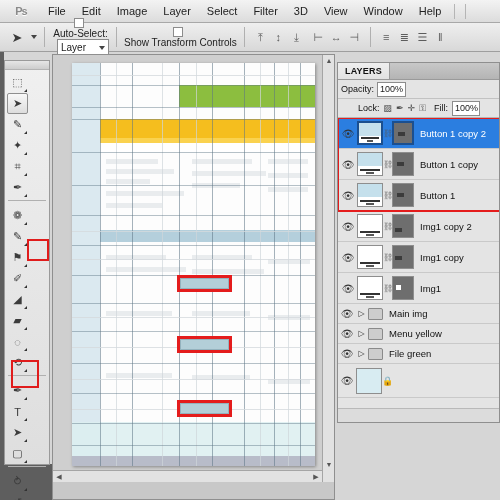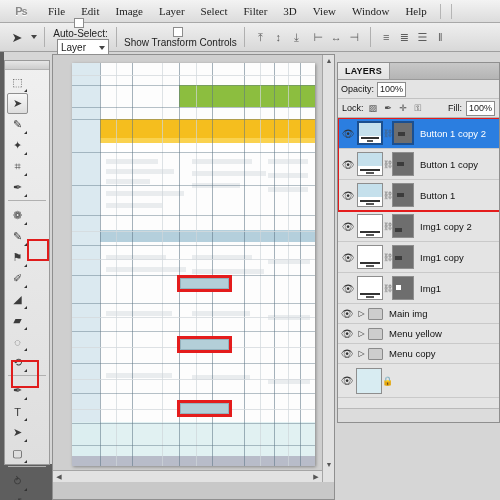--- a/index.html
+++ b/index.html
@@ -19,21 +19,21 @@
     display:flex; align-items:center;
   }
   .ps-logo {
     width:30px; height:19px; margin:0 4px 0 6px;
     display:flex; align-items:center; justify-content:center;
     font-size:11px; font-weight:bold; color:#8a8a8a;
     letter-spacing:-1px;
     text-shadow:0 1px 0 #fff;
   }
   .menu-item {
-    padding:3px 8px; font-size:11px; color:#222; white-space:nowrap;font-family:Liberation Serif, serif;
+    padding:3px 8px; font-size:11px; color:#222; white-space:nowrap;
   }
   .mb-sep { width:1px; height:15px; background:#b5b5b5; margin:0 5px; }
 
   
   .optionsbar {
     position:absolute; left:0; top:23px; width:500px; height:29px;
     background:linear-gradient(#efefef,#d8d8d8);
     border-bottom:1px solid #9e9e9e;
     display:flex; align-items:center; padding-left:6px;
   }
@@ -165,21 +165,21 @@
     width:74px; height:15px; background:#fff; border:1px solid #8c8c8c;
     display:flex; align-items:center; justify-content:space-between;
     padding:0 2px 0 3px; font-size:9px;
   }
   .lp-lab { font-size:9px; color:#111; white-space:nowrap; }
   .num-field {
     height:15px; background:#fff; border:1px solid #8c8c8c;
     font-size:9px; padding:0 2px; display:flex; align-items:center; min-width:28px;
   }
   .lp-row2 {
-    height:19px; display:flex; align-items:center; padding:0 4px; gap:4px;
+    height:19px; display:flex; align-items:center; padding:0 20px; gap:4px;
     background:#e4e4e4; border-bottom:1px solid #b5b5b5;
   }
   .lock-ic { font-size:9px; color:#4a4a4a; width:11px; text-align:center; }
   .layer-list { flex:1; background:#e4e4e4; overflow:hidden; position:relative; }
   .layer-row {
     height:31px; display:flex; align-items:center;
     border-bottom:1px solid #c9c9c9;
     background:#e4e4e4; padding-left:1px;
   }
   .layer-row.selected { background:#2b7ee0; }
@@ -604,21 +604,21 @@
         <span class="eye">👁</span>
         <span class="disc">▷</span>
         <span class="folder"></span>
         <span class="lyr-name">Menu yellow</span>
       </div>
 
       <div class="grp-row">
         <span class="eye">👁</span>
         <span class="disc">▷</span>
         <span class="folder"></span>
-        <span class="lyr-name">Menu copy</span>
+        <span class="lyr-name">File green</span>
       </div>
 
       <div class="bg-row">
         <span class="eye">👁</span>
         <span class="bg-thumb"></span>
         <span class="lock-badge">🔒</span>
       </div>
 
       <div class="red-sel-outline" style="left:-1px; top:-1px; width:165px; height:95px;"></div>
     </div>

